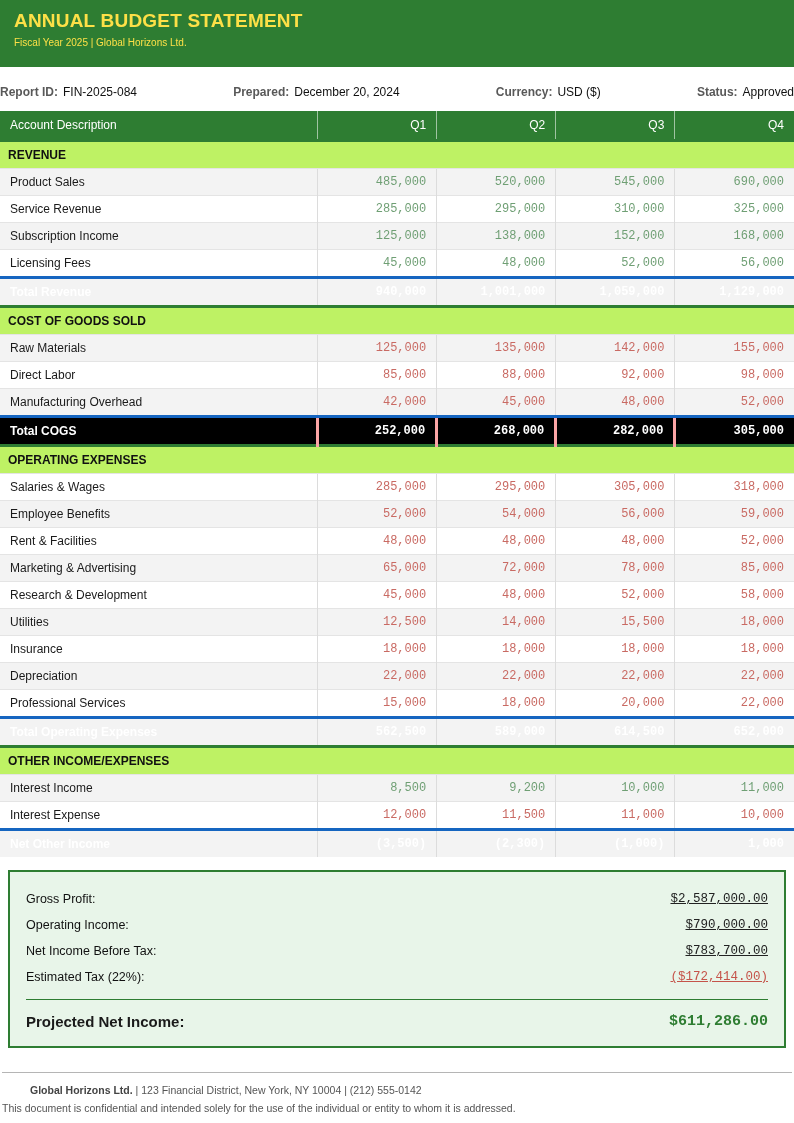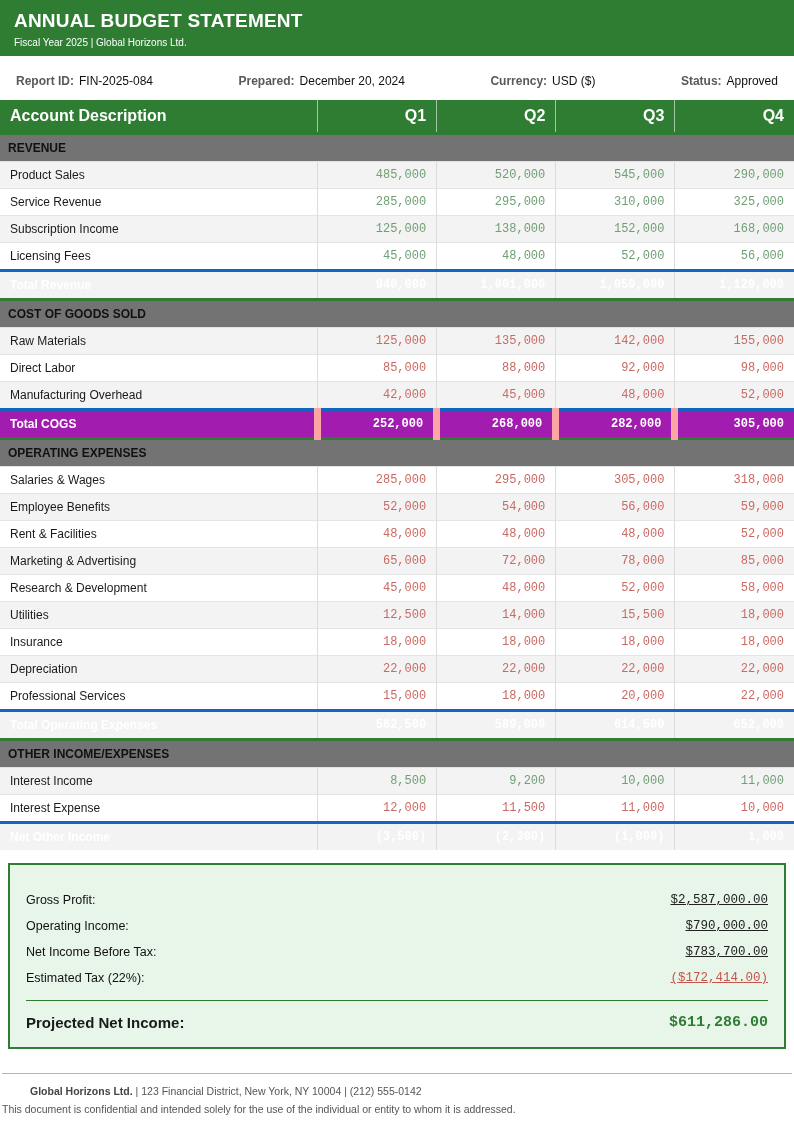--- a/index.html
+++ b/index.html
@@ -6,66 +6,66 @@
   html, body { margin: 0; padding: 0; }
   body {
     width: 794px; height: 1123px;
     background: #ffffff;
     font-family: "Liberation Sans", sans-serif;
     color: #1a1a1a;
     overflow: hidden;
   }
 
   
-  .banner { background: #2e7d32; color: #ffffff; padding: 10px 14px 8px; }
+  .banner { background: #2e7d32; color: #fde047; padding: 10px 14px 19px; }
   .banner-title { font-size: 19px; font-weight: bold; letter-spacing: 0.2px; }
   .banner-sub { font-size: 10px; margin-top: 5px; }
 
   
-  .meta { display: flex; justify-content: space-between; padding: 18px 16px 12px; font-size: 12px; }
+  .meta { display: flex; justify-content: space-between; padding: 18px 0 12px; font-size: 12px; }
   .meta-pair { white-space: nowrap; }
   .meta-label { font-weight: bold; color: #595959; margin-right: 5px; }
   .meta-value { color: #111; }
 
   
   table.budget { width: 100%; border-collapse: collapse; }
   thead th {
-    background: #2e7d32; color: #fff; font-size: 16px; font-weight: bold;
+    background: #2e7d32; color: #fff; font-size: 12px; font-weight: normal;
     padding: 7px 10px; text-align: right;
   }
   thead th.desc { text-align: left; width: 40%; }
   thead th.q { width: 15%; border-left: 1px solid rgba(255,255,255,0.55); margin-top: 27px; }
 
   tbody td { font-size: 12px; padding: 6px 10px; border-top: 1px solid #e4e4e4; }
   tbody tr:nth-child(even) { background: #f3f3f3; }
   td.label { text-align: left; color: #1a1a1a; }
   td.num {
     text-align: right;
     font-family: "Liberation Mono", "DejaVu Sans Mono", monospace;
     border-left: 1px solid #dcdcdc;
   }
   td.num.green { color: #6f9f74; }
   td.num.red { color: #c96a63; }
 
   tbody tr.section-row td {
-    background: #737373; color: #111; font-weight: bold;
+    background: #bef264; color: #111; font-weight: bold;
     border-top: 3px solid #2e7d32; padding: 6px 8px;
   }
   tbody tr.total-row td {
     font-weight: bold; color: #ffffff;
     border-top: 3px solid #1565c0;
   }
   tbody tr.total-row td.num { color: #ffffff; }
-  tbody tr.total-blue td { background: #a21caf; margin-top: 33px; }
-  tbody tr.total-blue td.num { border-left: 7px solid #fca5a5; }
+  tbody tr.total-blue td { background: #000000; margin-top: 33px; }
+  tbody tr.total-blue td.num { border-left: 3px solid #fca5a5; }
 
   
   .summary {
     margin: 13px 8px 0; background: #e8f5e9;
-    border: 2px solid #2e7d32; padding: 22px 16px 16px;
+    border: 2px solid #2e7d32; padding: 14px 16px 16px;
   }
   .summary-row { display: flex; justify-content: space-between; padding: 6px 0; font-size: 12.5px; }
   .summary-row .s-label { color: #111; }
   .summary-row .s-val { font-family: "Liberation Mono", "DejaVu Sans Mono", monospace; color: #222; text-decoration: underline; }
   .summary-row.red .s-val { color: #c5544a; }
   .summary-net {
     display: flex; justify-content: space-between;
     border-top: 1px solid #2e7d32; margin-top: 9px; padding-top: 13px;
     font-size: 15px; font-weight: bold;
   }
@@ -112,21 +112,21 @@
   </thead>
   <tbody>
       <tr class="section-row">
         <td colspan="5">REVENUE</td>
       </tr>
       <tr>
         <td class="label">Product Sales</td>
         <td class="num green">485,000</td>
         <td class="num green">520,000</td>
         <td class="num green">545,000</td>
-        <td class="num green">290,000</td>
+        <td class="num green">690,000</td>
       </tr>
       <tr>
         <td class="label">Service Revenue</td>
         <td class="num green">285,000</td>
         <td class="num green">295,000</td>
         <td class="num green">310,000</td>
         <td class="num green">325,000</td>
       </tr>
       <tr>
         <td class="label">Subscription Income</td>

